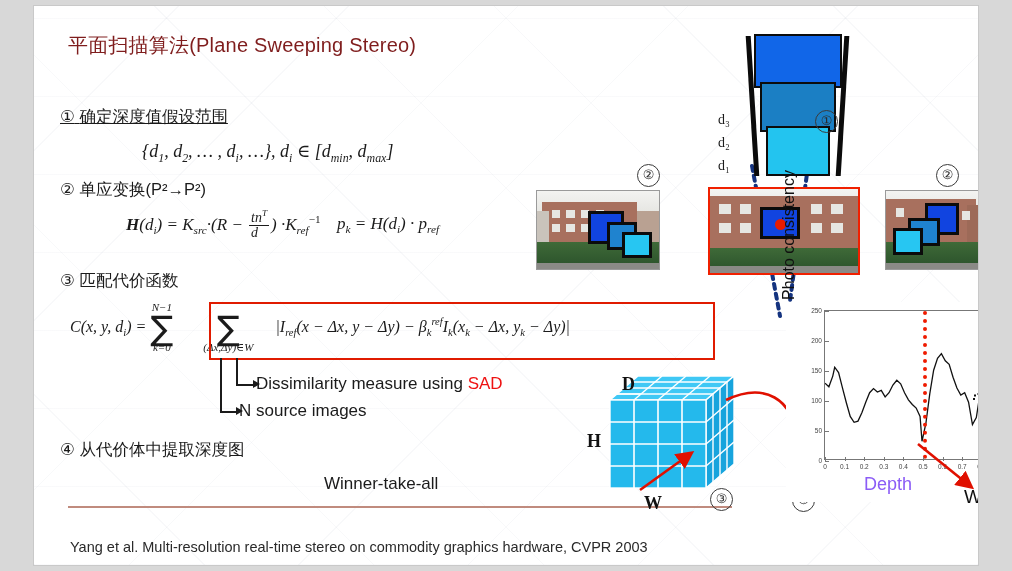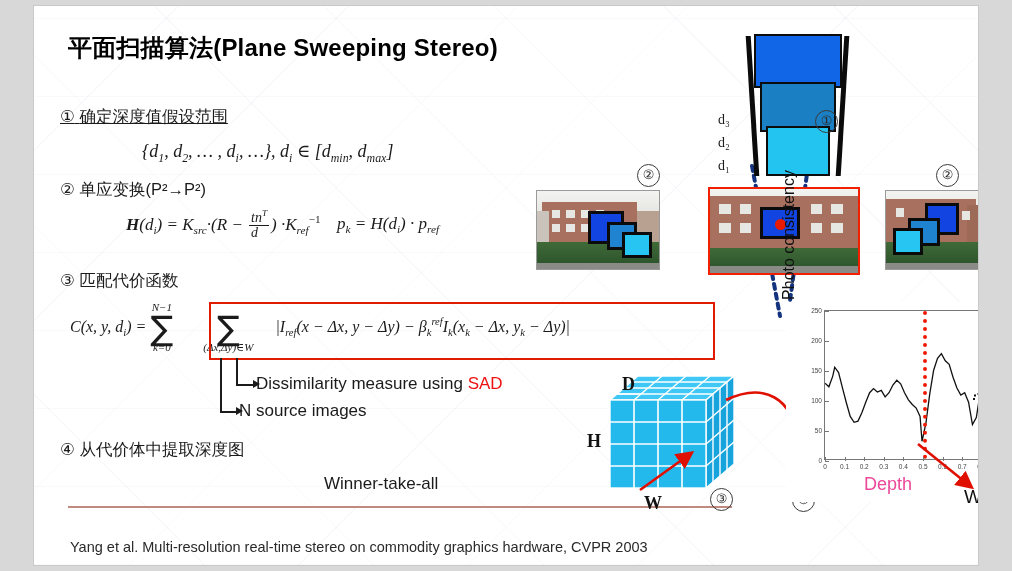--- a/index.html
+++ b/index.html
@@ -23,21 +23,21 @@
     content:"";position:absolute;inset:0;
     background:
       repeating-linear-gradient(45deg, rgba(130,140,165,.055) 0 1px, transparent 1px 120px),
       repeating-linear-gradient(-45deg, rgba(130,140,165,.055) 0 1px, transparent 1px 120px),
       repeating-linear-gradient(0deg, rgba(140,150,175,.05) 0 1px, transparent 1px 78px);
     pointer-events:none;
   }
 
   .title{
     position:absolute;left:34px;top:26px;
-    font-size:24px;font-weight:bold;color:#000000;
+    font-size:20px;font-weight:normal;color:#7f1d1d;
     letter-spacing:.2px;white-space:nowrap;
   }
 
   .step{
     position:absolute;font-size:16.5px;color:#1b1b1b;white-space:nowrap;
   }
   .formula{
     position:absolute;color:#1b1b1b;white-space:nowrap;
     font-family:"Liberation Serif","DejaVu Serif",serif;
     font-style:italic;
@@ -156,21 +156,21 @@
   #lblW{left:610px;top:487px;}
 
   
   .plotbox{position:absolute;left:752px;top:296px;width:250px;height:200px;
            background:#ffffff;}
   .axes{position:absolute;left:38px;top:8px;width:196px;height:150px;
         border:1px solid #777;box-sizing:border-box;background:#fff;}
   .ylab{position:absolute;left:-6px;top:8px;width:150px;height:16px;
         transform:rotate(-90deg);transform-origin:left top;
         font-size:16px;color:#101010;text-align:center;}
-  .xlab{position:absolute;left:78px;top:172px;font-size:18px;color:#ec4899;}
+  .xlab{position:absolute;left:78px;top:172px;font-size:18px;color:#8b5cf6;}
   .ytick{position:absolute;font-size:6.5px;color:#444;text-align:right;width:18px;}
   .xtick{position:absolute;font-size:6.5px;color:#444;text-align:center;width:16px;}
   .vline{position:absolute;left:0;top:0;width:0;height:100%;
          border-left:4px dotted #ef1b00;}
   .winner{position:absolute;left:178px;top:184px;font-size:19px;color:#101010;}
   .cursor{position:absolute;left:148px;top:82px;width:26px;height:26px;}
 </style>
 </head>
 <body>
 

